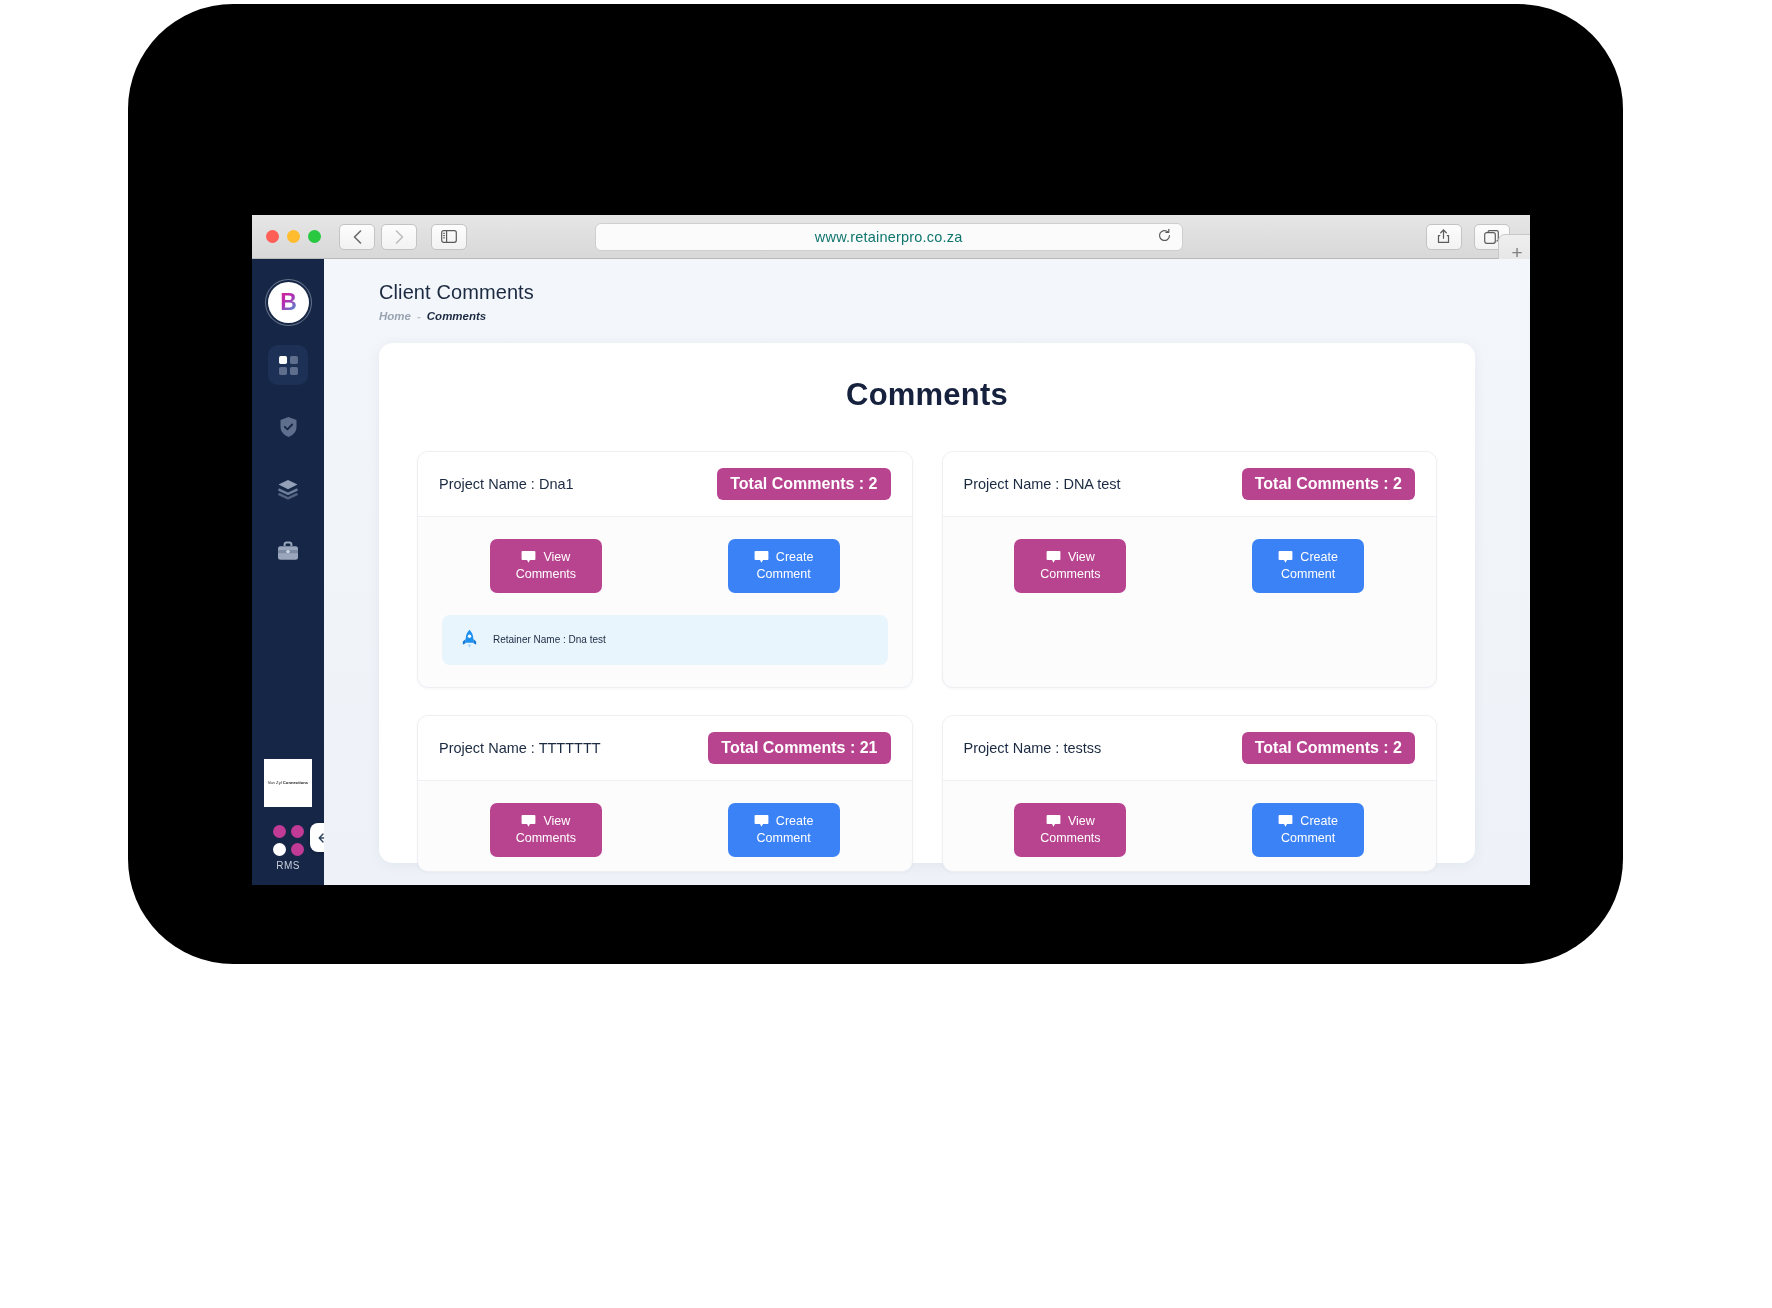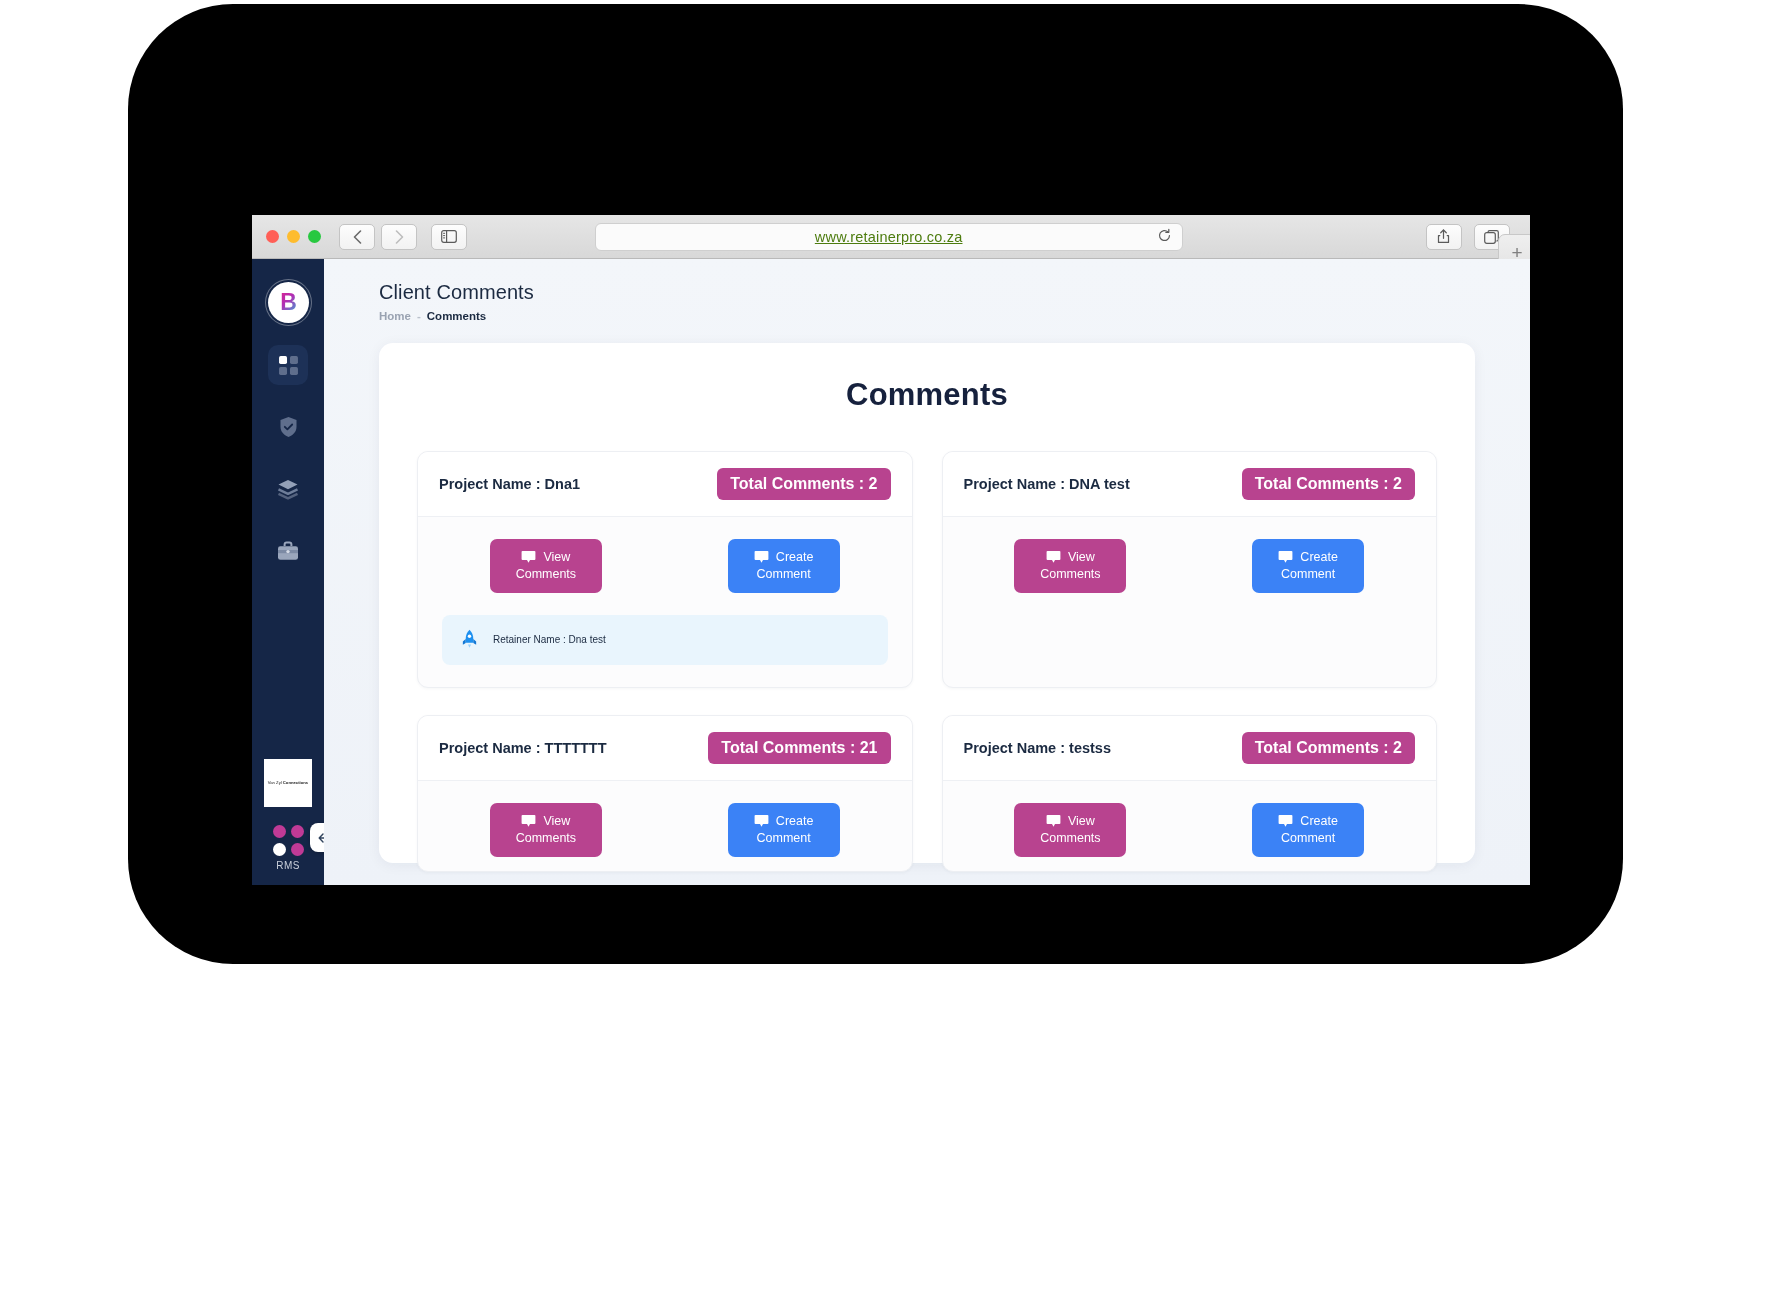--- a/index.html
+++ b/index.html
@@ -66,23 +66,22 @@
     background: #fbfbfb;
     border: 1px solid #cfcfcf;
     border-radius: 6px;
     display: flex;
     align-items: center;
     justify-content: center;
     position: relative;
   }
   #url-text {
     font-size: 14.5px;
-    color: #4d7c0f;
+    color: #0f766e;
     letter-spacing: .2px;
-    text-decoration: underline;
   }
   #reload-icon {
     position: absolute; right: 10px; top: 50%;
     transform: translateY(-50%);
     font-size: 15px; color: #5b5b5b;
   }
   .toolbar-right { display: flex; align-items: center; margin-left: auto; gap: 6px; }
   .toolbar-left  { display: flex; align-items: center; }
 
   #newtab-btn {
@@ -190,21 +189,21 @@
   #page-title {
     font-size: 20px;
     color: #1b2a41;
     font-weight: 400;
     letter-spacing: .1px;
   }
   #breadcrumb {
     margin-top: 6px;
     font-size: 11.5px;
     font-weight: bold;
-    display: flex; align-items: center; gap: 6px;
+    display: flex; align-items: center; gap: 6px; font-style: italic;
   }
   #breadcrumb .crumb-home { color: #9aa3b2; }
   #breadcrumb .crumb-sep  { color: #b9c0cb; }
   #breadcrumb .crumb-cur  { color: #1b2a41; }
 
   #content-panel {
     margin-top: 21px;
     background: #ffffff;
     border-radius: 14px;
     box-shadow: 0 2px 14px rgba(22,40,70,.06);
@@ -234,21 +233,21 @@
   }
   .card-head {
     display: flex; align-items: center; justify-content: space-between;
     padding: 16px 21px;
     border-bottom: 1px solid #eef0f4;
     background: #ffffff;
   }
   .card-project-name {
     font-size: 14.5px;
     color: #1b2a41;
-    font-weight: 700;
+    font-weight: 400;
   }
   .badge-total {
     background: #b8438f;
     color: #ffffff;
     font-size: 16px;
     font-weight: 700;
     padding: 7px 13px;
     border-radius: 6px;
     white-space: nowrap;
   }

